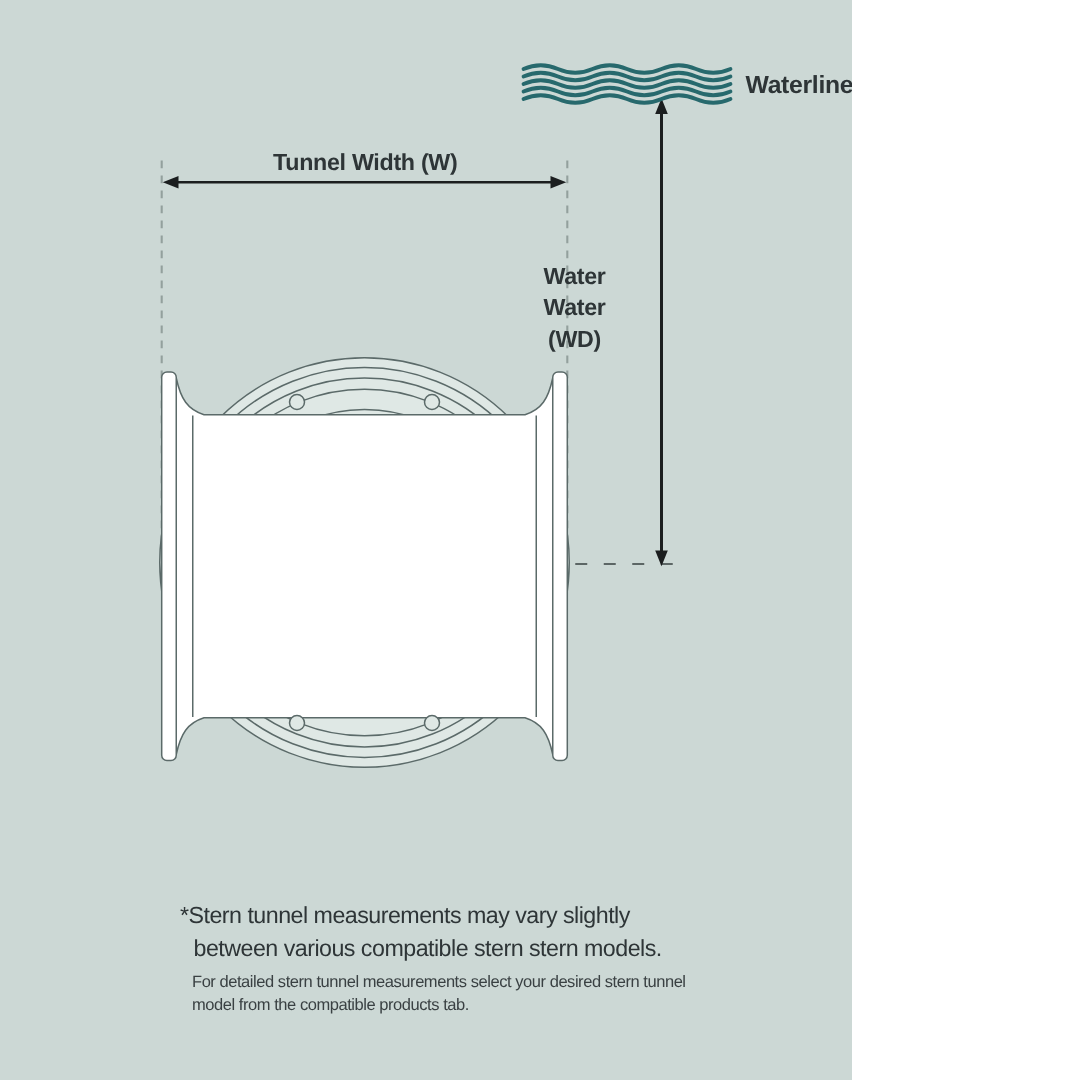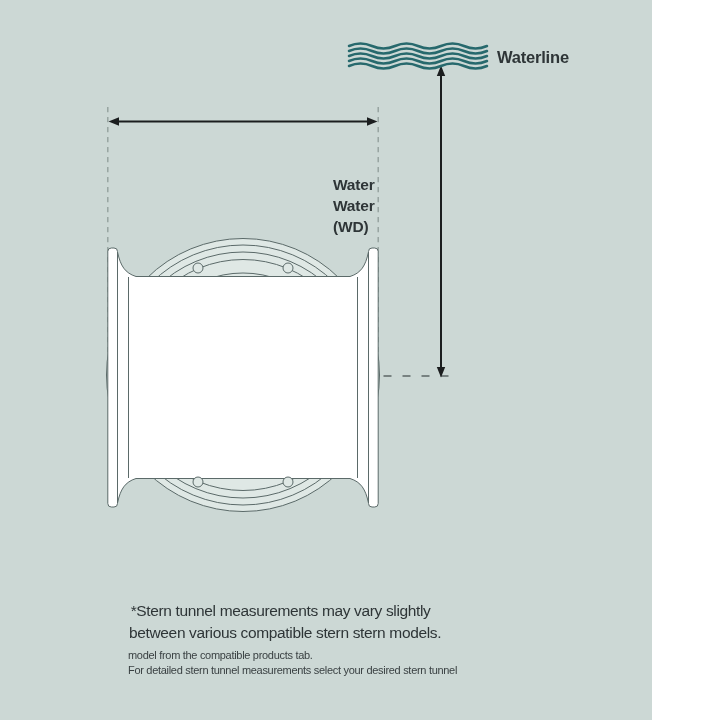--- a/index.html
+++ b/index.html
@@ -1,24 +1,24 @@
 <!DOCTYPE html>
 <html><head>
 <meta charset="utf-8">
 <style>
   html,body{margin:0;padding:0;}
   body{font-family:"Liberation Sans","DejaVu Sans",sans-serif;}
-  #stage{position:relative;width:652px;height:720px;background:#ccd8d5;overflow:hidden;}
+  #stage{position:relative;width:568px;height:720px;background:#ccd8d5;overflow:hidden;}
   .lbl{position:absolute;color:#2e3537;font-weight:600;letter-spacing:-0.2px;}
   #waterline-label{left:497px;top:47px;font-size:16.5px;line-height:20px;}
   #tunnel-width-label{left:100px;top:100px;width:287px;text-align:center;font-size:15.5px;line-height:18px;}
-  #water-depth-label{left:333px;top:174px;width:100px;text-align:left;font-size:15.5px;line-height:21px;}
+  #water-depth-label{left:333px;top:174px;width:100px;text-align:center;font-size:15.5px;line-height:21px;}
   #primary-note{position:absolute;left:129px;top:600px;color:#2e3537;font-weight:500;
     font-size:15.5px;line-height:22px;letter-spacing:-0.35px;}
-  #primary-note .hang{text-indent:-9px;text-align:center;}
+  #primary-note .hang{text-indent:-9px;}
   #secondary-note{position:absolute;left:128px;top:648px;color:#3a4143;font-weight:400;
     font-size:11px;line-height:15px;letter-spacing:-0.3px;}
   svg{position:absolute;left:0;top:0;}
 </style>
 </head>
 <body>
 
 <div id="stage">
 
   <svg width="720" height="720" viewBox="0 0 720 720">
@@ -64,30 +64,31 @@
       <path d="M349,46 q11.5,-5 23,0 t23,0 t23,0 t23,0 t23,0 t23,0"></path>
       <path d="M349,51 q11.5,-5 23,0 t23,0 t23,0 t23,0 t23,0 t23,0"></path>
       <path d="M349,56 q11.5,-5 23,0 t23,0 t23,0 t23,0 t23,0 t23,0"></path>
       <path d="M349,61 q11.5,-5 23,0 t23,0 t23,0 t23,0 t23,0 t23,0"></path>
       <path d="M349,66 q11.5,-5 23,0 t23,0 t23,0 t23,0 t23,0 t23,0"></path>
     </g>
   </svg>
 
   <div class="lbl" id="waterline-label">Waterline</div>
 
+  <div class="lbl" id="tunnel-width-label">Tunnel Width (W)</div>
 
   <div class="lbl" id="water-depth-label">
     <div>Water</div>
     <div>Water</div>
     <div>(WD)</div>
   </div>
 
   <div id="primary-note">
     <div class="hang">*Stern tunnel measurements may vary slightly</div>
     <div>between various compatible stern stern models.</div>
   </div>
 
   <div id="secondary-note">
+    <div>For detailed stern tunnel measurements select your desired stern tunnel</div>
     <div>model from the compatible products tab.</div>
-    <div>For detailed stern tunnel measurements select your desired stern tunnel</div>
   </div>
 
 </div>
 
 </body></html>

